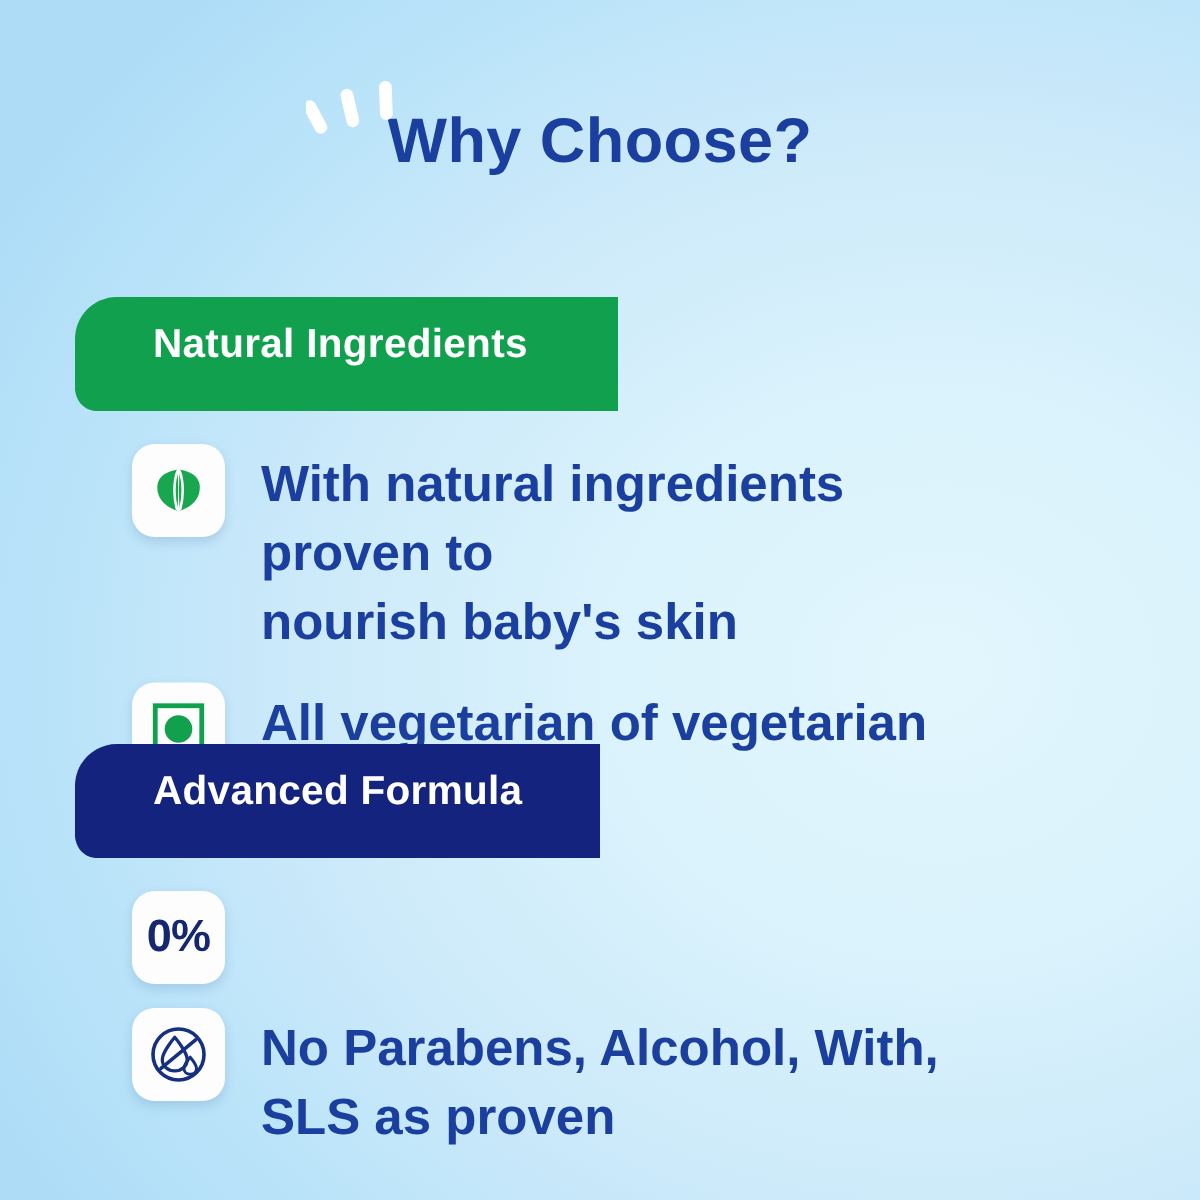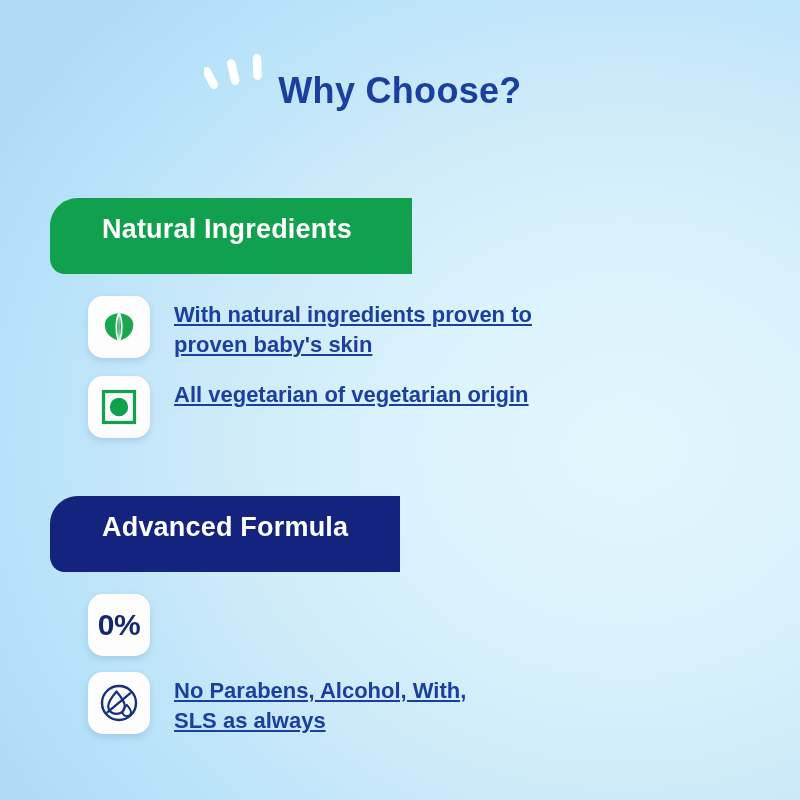--- a/index.html
+++ b/index.html
@@ -39,21 +39,21 @@
     position: absolute;
     top: 2px;
     left: 204px;
     width: 70px;
     height: 46px;
     pointer-events: none;
   }
   .page-title {
     margin: 0;
     padding-top: 22px;
-    font-size: 36px;
+    font-size: 42px;
     font-weight: bold;
     letter-spacing: 0.3px;
     color: #1b3f9e;
     font-family: "Liberation Sans", sans-serif;
   }
 
   
   .section {
     position: absolute;
     left: 0;
@@ -110,27 +110,26 @@
   .icon-tile svg { display: block; }
   .zero-pct {
     font-size: 30px;
     font-weight: bold;
     color: #14276f;
     letter-spacing: -0.5px;
     line-height: 1;
   }
   .feature-text {
     margin-left: 24px;
-    font-size: 22px;
+    font-size: 34px;
     font-weight: bold;
     line-height: 1.36;
     color: #1b3f9e;
     padding-top: 6px;
     max-width: 540px;
-    text-decoration: underline;
   }
   .feature-text .line { display: block; }
 </style>
 </head>
 <body>
 
 <div id="poster">
 
   <div class="title-block">
     <svg class="sparkles" viewBox="0 0 70 46">
@@ -158,21 +157,21 @@
         <div class="icon-tile">
           <svg width="40" height="40" viewBox="0 0 40 40">
             <path d="M19.2,33.4 C19.2,33.4 5.4,30.2 5.9,17.2 C6.3,8.1 17.4,6.4 19.3,6.2 C19.3,6.2 20.4,20.6 19.2,33.4 Z" fill="#18a64f"></path>
             <path d="M19.3,7.2 C16.8,13.6 16.6,24.4 18.9,32.2" fill="none" stroke="#ffffff" stroke-width="1.7" stroke-linecap="round"></path>
             <path d="M20.9,33.4 C20.9,33.4 34.7,30.2 34.2,17.2 C33.8,8.1 22.7,6.4 20.8,6.2 C20.8,6.2 19.7,20.6 20.9,33.4 Z" fill="#18a64f"></path>
             <path d="M20.8,7.2 C23.3,13.6 23.5,24.4 21.2,32.2" fill="none" stroke="#ffffff" stroke-width="1.7" stroke-linecap="round"></path>
           </svg>
         </div>
         <div class="feature-text">
           <span class="line">With natural ingredients proven to</span>
-          <span class="line">proven baby's skin</span>
+          <span class="line">nourish baby's skin</span>
         </div>
       </div>
 
       <div class="feature-row">
         <div class="icon-tile">
           <svg width="38" height="38" viewBox="0 0 38 38">
             <rect x="3.5" y="3.5" width="31" height="31" fill="none" stroke="#11a04e" stroke-width="3.2"></rect>
             <circle cx="19" cy="19" r="9.2" fill="#11a04e"></circle>
           </svg>
         </div>
@@ -205,20 +204,20 @@
         <div class="icon-tile">
           <svg width="42" height="42" viewBox="0 0 42 42">
             <circle cx="21" cy="21" r="17" fill="none" stroke="#14307f" stroke-width="2.4"></circle>
             <path d="M18.5,9.5 C18.5,9.5 10.2,19.2 10.2,24.3 C10.2,28.9 14,31.9 18.5,31.9 C23,31.9 26.8,28.9 26.8,24.3 C26.8,19.2 18.5,9.5 18.5,9.5 Z" fill="none" stroke="#14307f" stroke-width="2.2" stroke-linejoin="round"></path>
             <path d="M28.8,22.8 C28.8,22.8 24.6,27.7 24.6,30.3 C24.6,32.6 26.5,34.1 28.8,34.1 C31.1,34.1 33,32.6 33,30.3 C33,27.7 28.8,22.8 28.8,22.8 Z" fill="none" stroke="#14307f" stroke-width="2" stroke-linejoin="round"></path>
             <line x1="9.3" y1="30.3" x2="32.4" y2="11.2" stroke="#14307f" stroke-width="2.4" stroke-linecap="round"></line>
           </svg>
         </div>
         <div class="feature-text">
           <span class="line">No Parabens, Alcohol, With,</span>
-          <span class="line">SLS as always</span>
+          <span class="line">SLS as proven</span>
         </div>
       </div>
 
     </div>
   </div>
 
 </div>
 
 </body></html>

